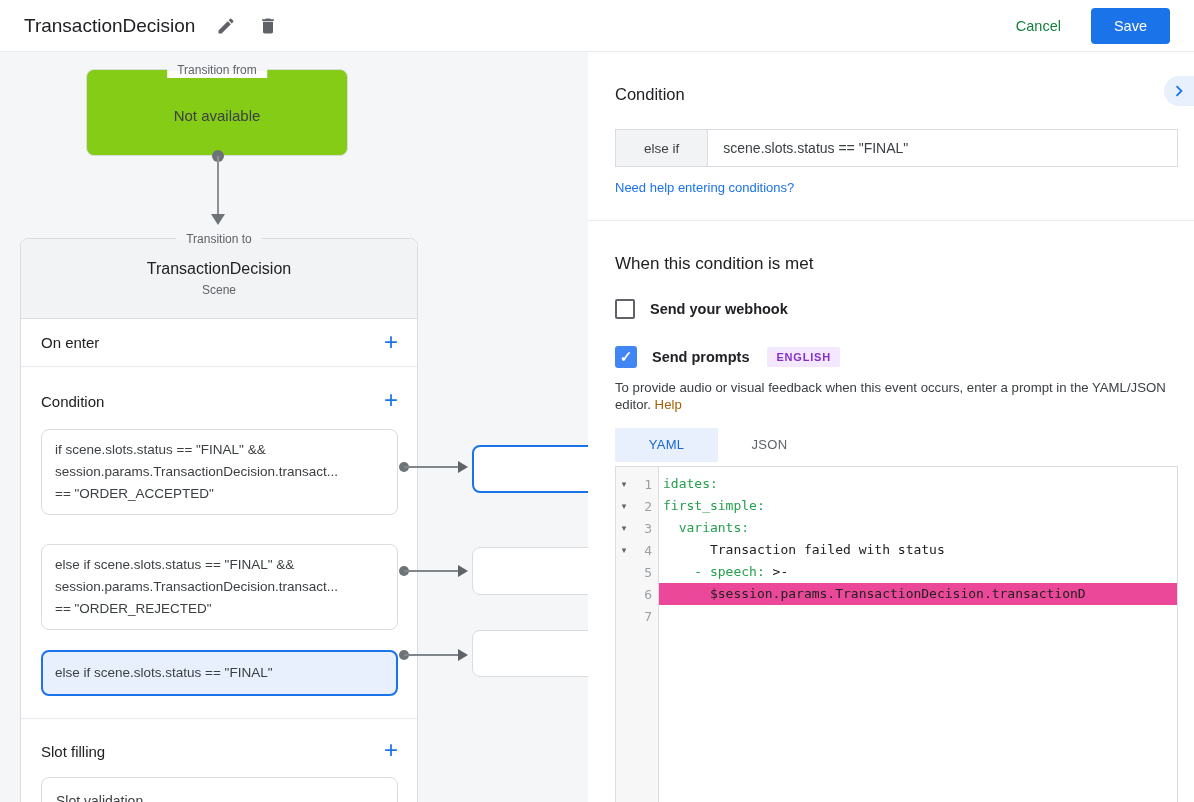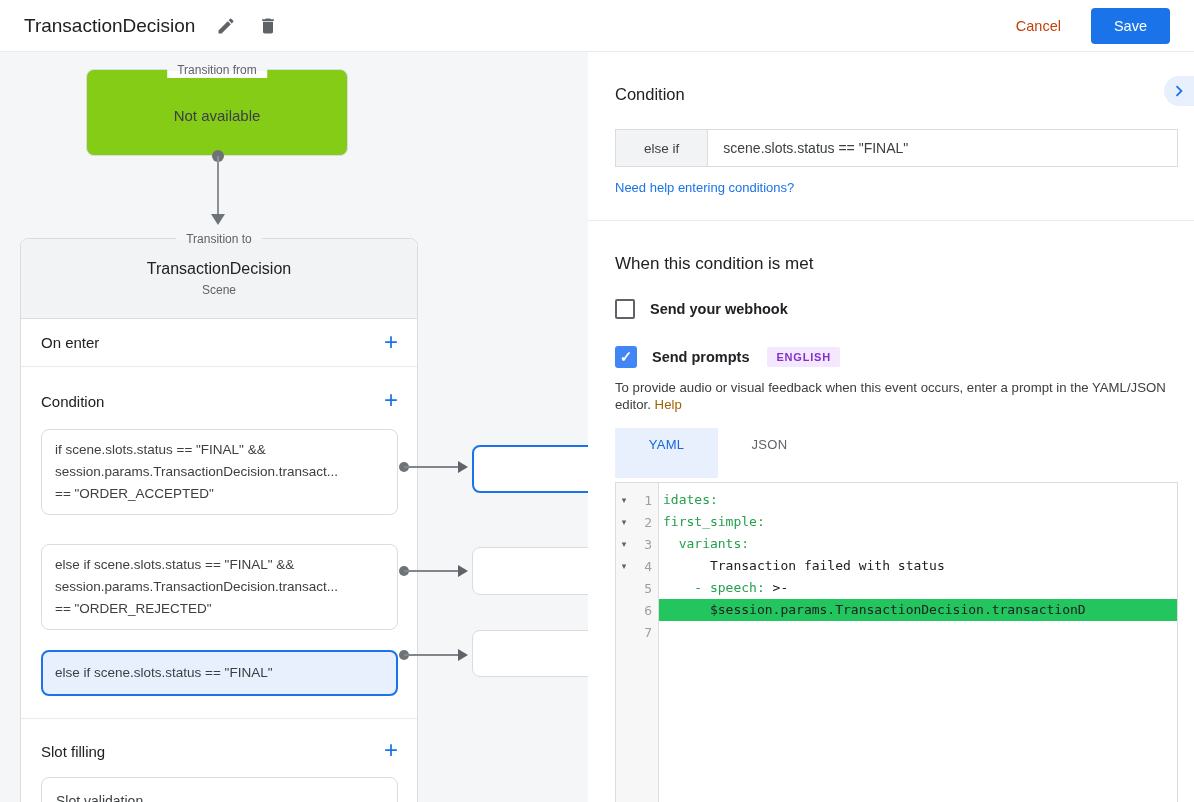--- a/index.html
+++ b/index.html
@@ -9,21 +9,21 @@
     font-family:"Liberation Sans", sans-serif;
     color:#202124; background:#fff;
   }
 
   
   .topbar { height:52px; border-bottom:1px solid #e8eaed; display:flex; align-items:center; padding:0 24px; background:#fff; }
   .topbar-title { font-size:19px; color:#202124; }
   .icon-btn { margin-left:20px; width:22px; height:22px; display:flex; align-items:center; justify-content:center; cursor:pointer; }
   .icon-btn svg { fill:#5f6368; }
   .topbar-actions { margin-left:auto; display:flex; align-items:center; gap:30px; }
-  .cancel-btn { color:#c2410c; font-size:14.5px; font-weight:500; cursor:pointer;margin-left:43px; }
+  .cancel-btn { color:#15803d; font-size:14.5px; font-weight:500; cursor:pointer;margin-left:43px; }
   .save-btn { background:#1a73e8; color:#fff; font-size:14.5px; font-weight:500; border:none; border-radius:4px; padding:0 23px; height:36px; cursor:pointer; }
 
   .main { position:relative; width:1194px; height:750px; }
 
   
   .flow { position:absolute; left:0; top:0; width:588px; height:750px; background:#f5f6f8; overflow:hidden; }
 
   .flow-legend { position:absolute; top:-8px; left:50%; transform:translateX(-50%);
     padding:0 10px; font-size:12px; color:#5f6368; white-space:nowrap; line-height:16px; z-index:2; }
   .legend-on-white { background:linear-gradient(to bottom,#f5f6f8 55%,#ffffff 45%); }
@@ -92,32 +92,32 @@
   .cb.checked { width:22px; height:22px; border:none; border-radius:3px; background:#4285f4; color:#fff;
     display:flex; align-items:center; justify-content:center; font-size:15px; font-weight:bold; }
   .check-label { margin-left:15px; font-size:14.5px; font-weight:bold; color:#202124; cursor:pointer; }
   .lang-badge { margin-left:18px; background:#f3e8fd; color:#8430ce; font-size:11px; font-weight:bold;
     letter-spacing:0.8px; padding:4px 9px; border-radius:2px; }
 
   .prompt-desc { margin:11px 16px 0 27px; font-size:13.2px; line-height:17px; color:#3c4043; }
   .inline-link { color:#a16207; text-decoration:none; cursor:pointer; }
 
   .tabs { display:flex; margin:15px 0 0 27px; }
-  .tab { width:103px; height:50px; line-height:34px; text-align:center; font-size:13px; font-weight:500; letter-spacing:0.3px; cursor:pointer; color:#5f6368; }
+  .tab { width:103px; height:34px; line-height:34px; text-align:center; font-size:13px; font-weight:500; letter-spacing:0.3px; cursor:pointer; color:#5f6368; }
   .tab.active { background:#e8f0fe; color:#1967d2; }
 
   .editor { margin:4px 16px 0 27px; height:336px; border:1px solid #dadce0; border-bottom:none;
     display:flex; overflow:hidden; background:#fff; }
   .gutter { width:43px; background:#f7f7f7; border-right:1px solid #ddd; padding-top:6px; flex:none; }
   .gut-row { height:22px; display:flex; align-items:center; }
   .fold { width:16px; text-align:center; font-size:9px; color:#5f6368; cursor:pointer; }
   .lnum { flex:1; text-align:right; padding-right:6px; font-family:"DejaVu Sans Mono",monospace; font-size:13px; color:#9aa0a6; }
   .code { flex:1; padding-top:6px; font-family:"DejaVu Sans Mono",monospace; font-size:13px; overflow:hidden; cursor:text; }
   .code-line { height:22px; line-height:22px; white-space:pre; padding-left:4px; }
-  .code-line.hl { background:#22c55e; }
+  .code-line.hl { background:#ec4899; }
   .yaml-key { color:#22a04c; }
   .yaml-plain { color:#202124; }
 </style>
 </head>
 <body>
 
 <div class="topbar">
   <span class="topbar-title">TransactionDecision</span>
   <span class="icon-btn">
     <svg width="20" height="20" viewBox="0 0 24 24">

